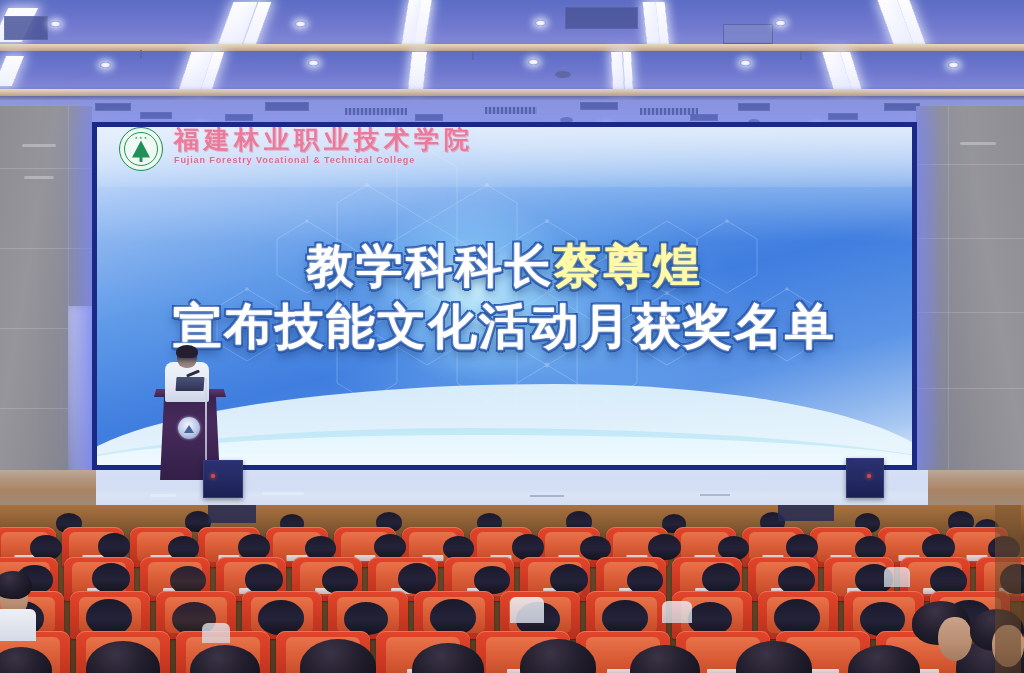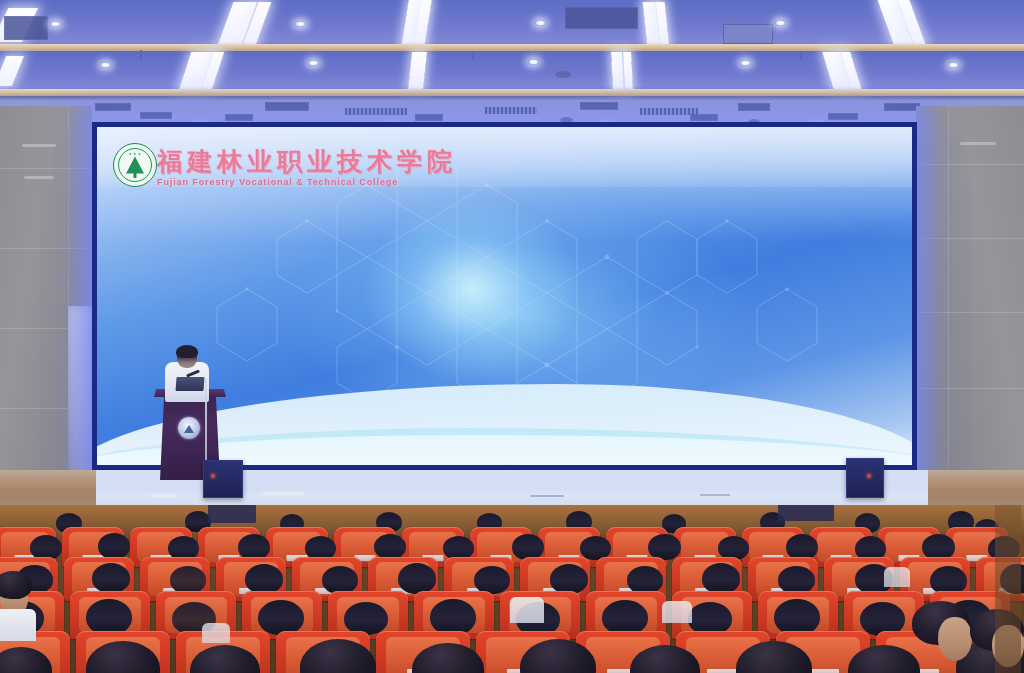--- a/index.html
+++ b/index.html
@@ -120,21 +120,21 @@
   .wave-c{
     position:absolute;left:-6%;bottom:-3%;width:114%;height:12%;
     background:linear-gradient(180deg,rgba(232,248,255,.9) 0%,rgba(244,251,255,.95) 100%);
     border-radius:46% 54% 0 0 / 100% 100% 0 0;
   }
 
   
   .slide-header{
     position:absolute;left:0;top:0;width:100%;height:60px;
     background:linear-gradient(180deg,rgba(233,241,253,.55) 0%,rgba(222,234,252,.15) 100%);
-    display:flex;align-items:flex-end;gap:0;padding-left:16px;box-sizing:border-box;
+    display:flex;align-items:flex-start;gap:11px;padding-left:22px;box-sizing:border-box;
   }
   .college-seal{
     width:44px;height:44px;border-radius:50%;flex:0 0 auto;
     border:1.6px solid #1e8b52;box-sizing:border-box;position:relative;
     background:radial-gradient(circle at 50% 50%,#f4fbf6 0%,#e6f6ec 100%);
   }
   .college-seal:after{
     content:"";position:absolute;left:4px;top:4px;right:4px;bottom:4px;
     border-radius:50%;border:1.1px solid #21955a;
   }
@@ -472,20 +472,26 @@
           <div class="seal-arc">★ ★ ★</div>
           <div class="seal-tree"></div>
           <div class="seal-trunk"></div>
         </div>
         <div class="college-names">
           <div class="cn-name">福建林业职业技术学院</div>
           <div class="en-name">Fujian Forestry Vocational &amp; Technical College</div>
         </div>
       </div>
 
+      <div class="slide-title">
+        <div class="tl">
+          <span>教学科科长</span><span class="hl">蔡尊煌</span>
+        </div>
+        <div class="tl2">宣布技能文化活动月获奖名单</div>
+      </div>
 
     </div>
   </div>
 
   <div class="stage-floor"></div>
   <div class="floor-side l"></div>
   <div class="floor-side r"></div>
   <div class="stage-gloss"></div>
 
   <div class="podium"></div>

